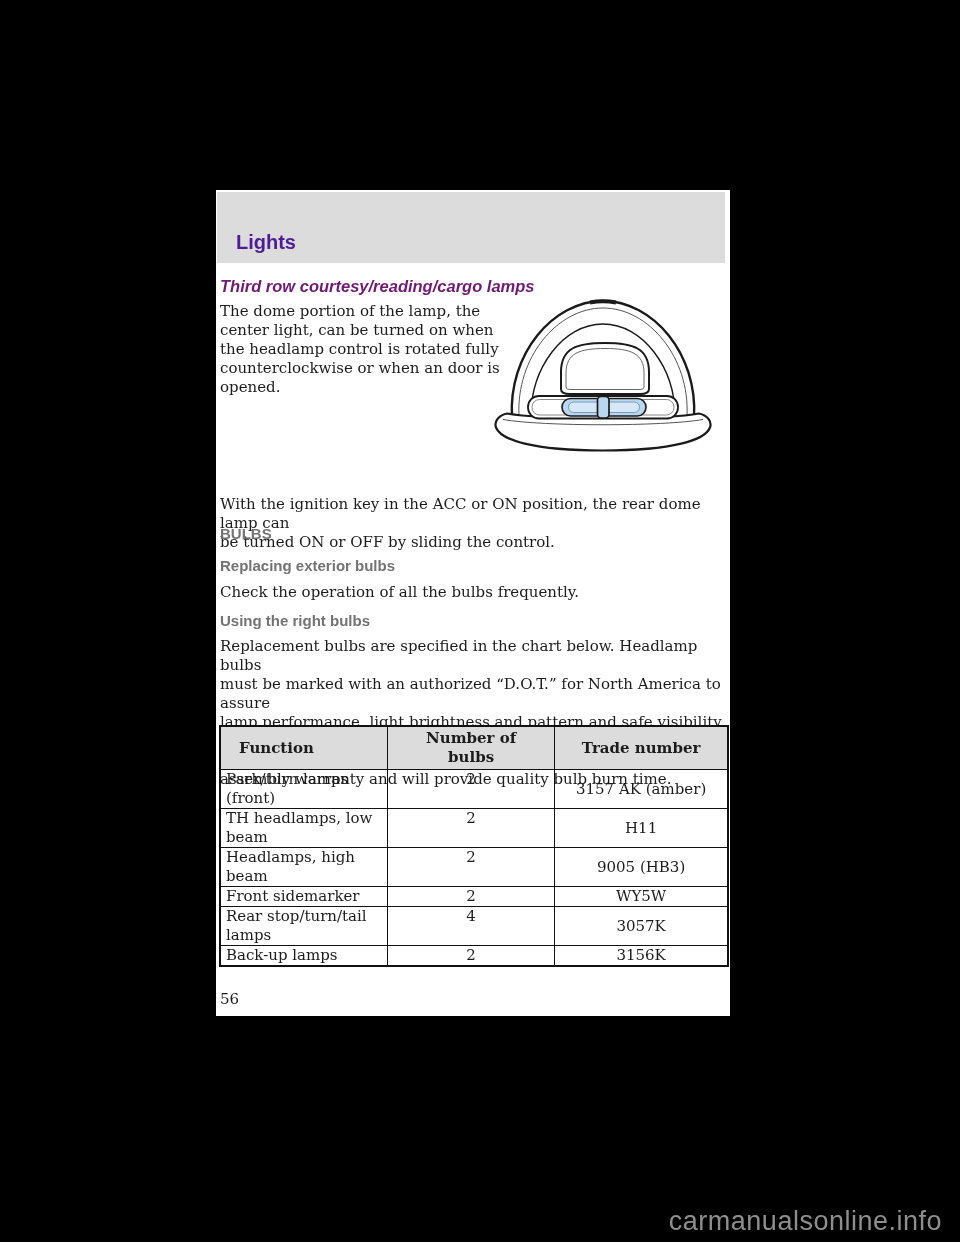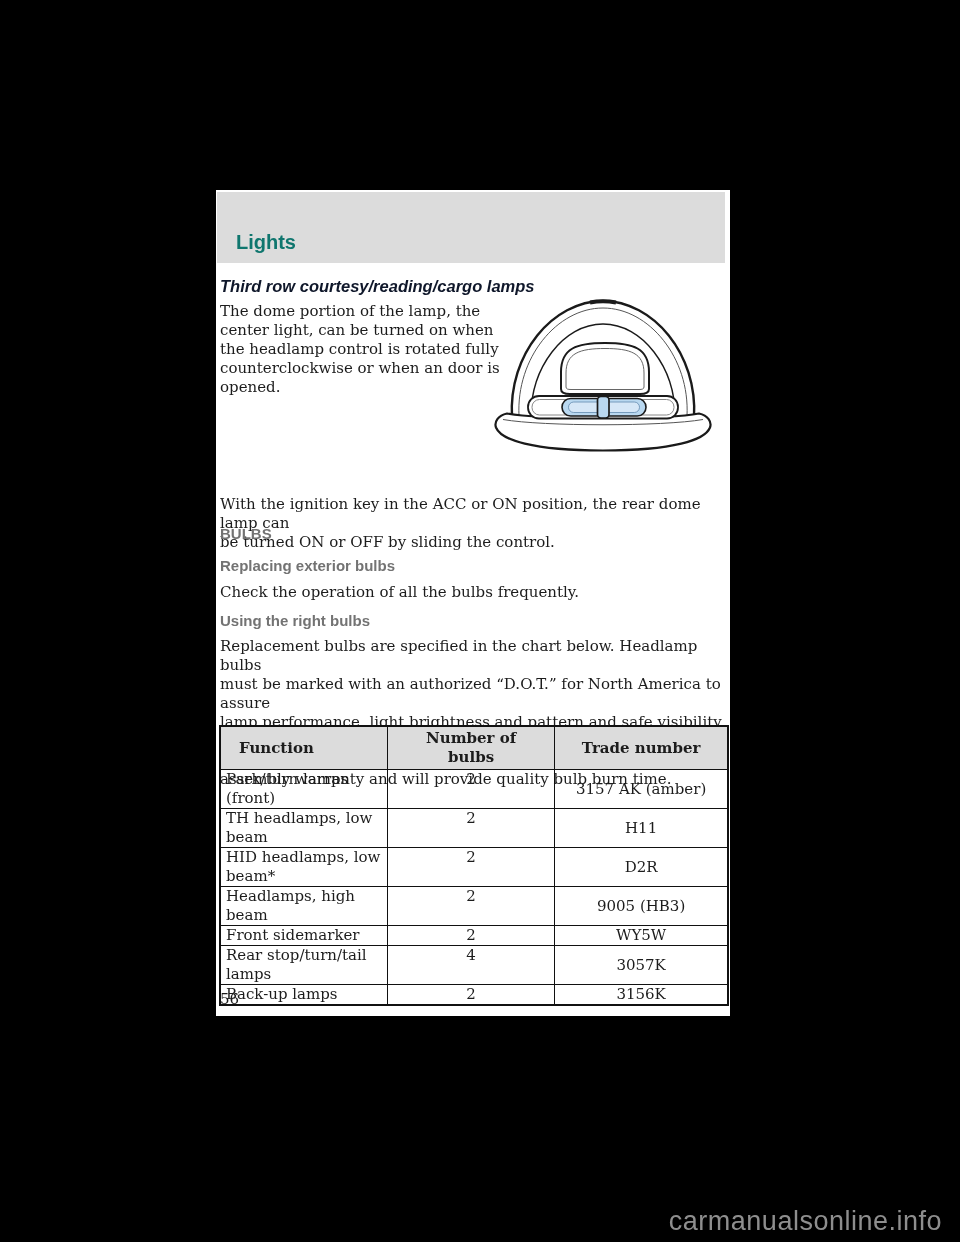--- a/index.html
+++ b/index.html
@@ -17,27 +17,27 @@
     color:#1c1c1c;
   }
   .header-bar {
     position:absolute; left:1px; top:2px;
     width:508px; height:71px;
     background:#dcdcdc;
   }
   .header-bar .chapter-title {
     position:absolute; left:19px; bottom:9px;
     font-family:"Liberation Sans", sans-serif;
-    font-weight:bold; font-size:20px; color:#0f766e;
+    font-weight:bold; font-size:20px; color:#4c1d95;
   }
   .h-italic {
     position:absolute; left:4px; margin:0;
     font-family:"Liberation Sans", sans-serif;
     font-weight:bold; font-style:italic;
-    font-size:16.5px; color:#0f172a;
+    font-size:16.5px; color:#701a75;
   }
   .h-sans {
     position:absolute; left:4px; margin:0;
     font-family:"Liberation Sans", sans-serif;
     font-weight:bold; font-size:15px; color:#737373;
   }
   .para {
     position:absolute; margin:0;
     white-space:pre-line;
     font-size:15px; line-height:19px;
@@ -163,26 +163,20 @@
         <td class="num">2</td>
         <td class="trade">3157 AK (amber)</td>
       </tr>
       <tr>
         <td class="fn">TH headlamps, low
 beam</td>
         <td class="num">2</td>
         <td class="trade">H11</td>
       </tr>
       <tr>
-        <td class="fn">HID headlamps, low
-beam*</td>
-        <td class="num">2</td>
-        <td class="trade">D2R</td>
-      </tr>
-      <tr>
         <td class="fn">Headlamps, high beam</td>
         <td class="num">2</td>
         <td class="trade">9005 (HB3)</td>
       </tr>
       <tr>
         <td class="fn">Front sidemarker</td>
         <td class="num">2</td>
         <td class="trade">WY5W</td>
       </tr>
       <tr>

